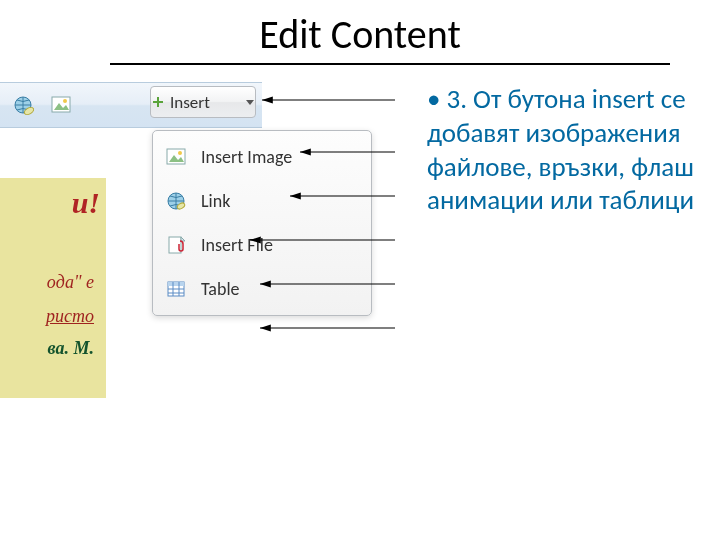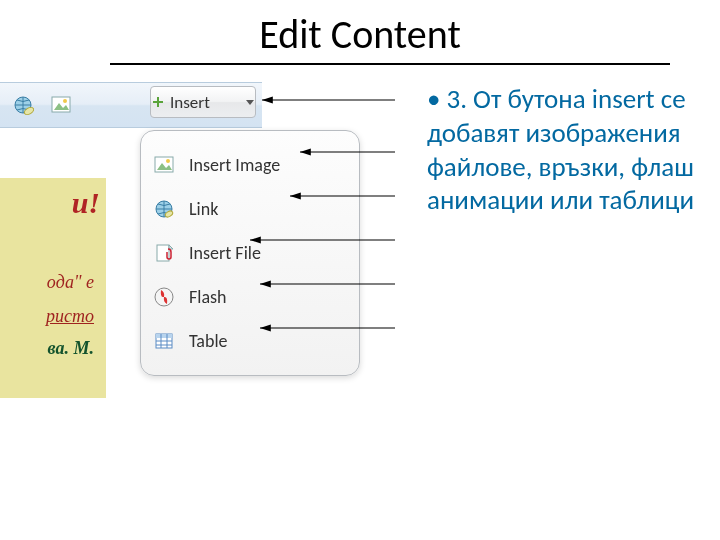--- a/index.html
+++ b/index.html
@@ -70,27 +70,27 @@
   }
   .insert-btn .caret {
     margin-left: auto;
     width: 0; height: 0;
     border-left: 4px solid transparent;
     border-right: 4px solid transparent;
     border-top: 5px solid #555;
   }
   .menu {
     position: absolute;
-    left: 140px;
+    left: 152px;
     top: 130px;
     width: 220px;
     background: linear-gradient(#fdfdfd, #f2f2f2);
     border: 1px solid #b8bcc1;
-    border-radius: 14px;
-    padding: 12px 0;
+    border-radius: 5px;
+    padding: 4px 0;
     box-shadow: 0 2px 6px rgba(0,0,0,.15);
   }
   .menu-item {
     height: 44px;
     display: flex;
     align-items: center;
     padding: 0 12px;
     font-size: 18px;
     color: #333;
     cursor: pointer;
@@ -227,29 +227,20 @@
         <rect x="3" y="2" width="12" height="16" fill="#fff" stroke="#8aa"></rect>
         <path d="M15 2 l0 4 l4 0 z" fill="#d9e5ee" stroke="#8aa"></path>
         <path d="M14 6 q3 0 3 3 v5 q0 2 -2 2 q-2 0 -2 -2 v-5" stroke="#c23" fill="none" stroke-width="1.5"></path>
       </svg>
     </span>
     <span>Insert File</span>
   </div>
   <div class="menu-item">
     <span class="micon">
       <svg width="20" height="20">
-          <circle cx="10" cy="10" r="9" fill="#f5f5f5" stroke="#888"></circle>
-          <path d="M7 3 q4 2 3 7 q4 -1 3 7 q-4 -2 -3 -7 q-4 1 -3 -7 z" fill="#d33"></path>
-        </svg>
-    </span>
-    <span>Flash</span>
-  </div>
-  <div class="menu-item">
-    <span class="micon">
-      <svg width="20" height="20">
           <rect x="2" y="3" width="16" height="14" fill="#fff" stroke="#5a8bc4"></rect>
           <rect x="2" y="3" width="16" height="4" fill="#b8d4ee"></rect>
           <line x1="2" y1="10" x2="18" y2="10" stroke="#5a8bc4"></line>
           <line x1="2" y1="14" x2="18" y2="14" stroke="#5a8bc4"></line>
           <line x1="7" y1="3" x2="7" y2="17" stroke="#5a8bc4"></line>
           <line x1="13" y1="3" x2="13" y2="17" stroke="#5a8bc4"></line>
         </svg>
     </span>
     <span>Table</span>
   </div>

